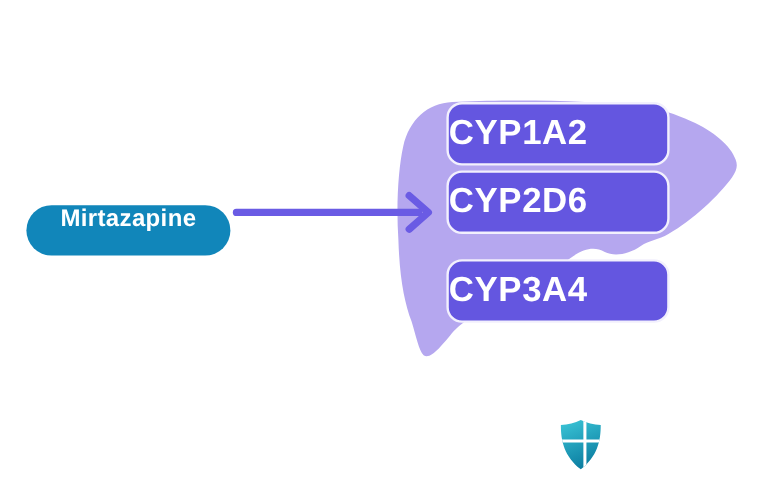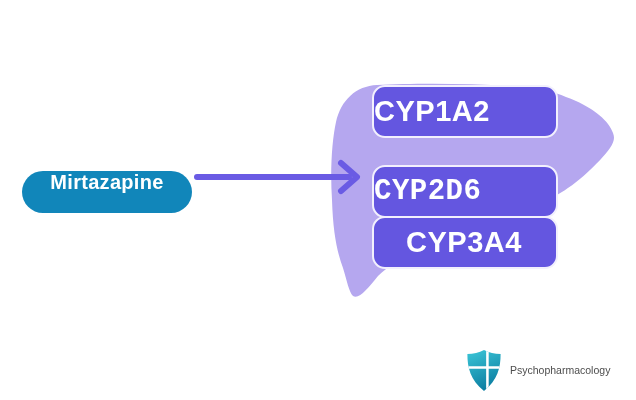--- a/index.html
+++ b/index.html
@@ -31,22 +31,22 @@
     position:absolute;left:188px;top:189px;width:156px;
     text-align:center;color:var(--label-text);font-size:15px;
   }
   .enzyme-box{
     position:absolute;left:372px;width:186px;height:53px;box-sizing:border-box;
     background:var(--enzyme-box);border:2px solid var(--enzyme-border);
     border-radius:13px;display:flex;align-items:center;justify-content:flex-start;
     color:#ffffff;font-size:29px;font-weight:bold;letter-spacing:0.5px;
   }
   .enzyme-1{top:85px;}
-  .enzyme-2{top:165px;font-family:Liberation Mono, monospace;}
-  .enzyme-3{top:216px;padding-left:32px;}
+  .enzyme-2{top:142px;}
+  .enzyme-3{top:216px;}
   .branding{
     position:absolute;left:466px;top:349px;display:flex;align-items:center;
   }
   .shield{width:36px;height:43px;display:block;}
   .branding-text{
     margin-left:8px;color:var(--branding-text);font-size:10.5px;line-height:12.5px;
   }
 </style>
 </head>
 <body>
@@ -105,17 +105,16 @@
           <path d="M18 1 C23 3.5 29 5 35 5.2 C35 19 32 32 18 43 C4 32 1 19 1 5.2 C7 5 13 3.5 18 1 Z"></path>
         </clipPath>
       </defs>
       <path d="M18 1 C23 3.5 29 5 35 5.2 C35 19 32 32 18 43 C4 32 1 19 1 5.2 C7 5 13 3.5 18 1 Z" fill="url(#shieldGrad)"></path>
       <g clip-path="url(#shieldClip)" stroke="#ffffff" stroke-width="2.6" stroke-linecap="round">
         <line x1="21.5" y1="2" x2="21.5" y2="42"></line>
         <line x1="-1" y1="19" x2="37" y2="19"></line>
       </g>
     </svg>
     <div class="branding-text">
-      <div>Psychopharmacology</div>
     </div>
   </div>
 
 </div>
 
 </body></html>

